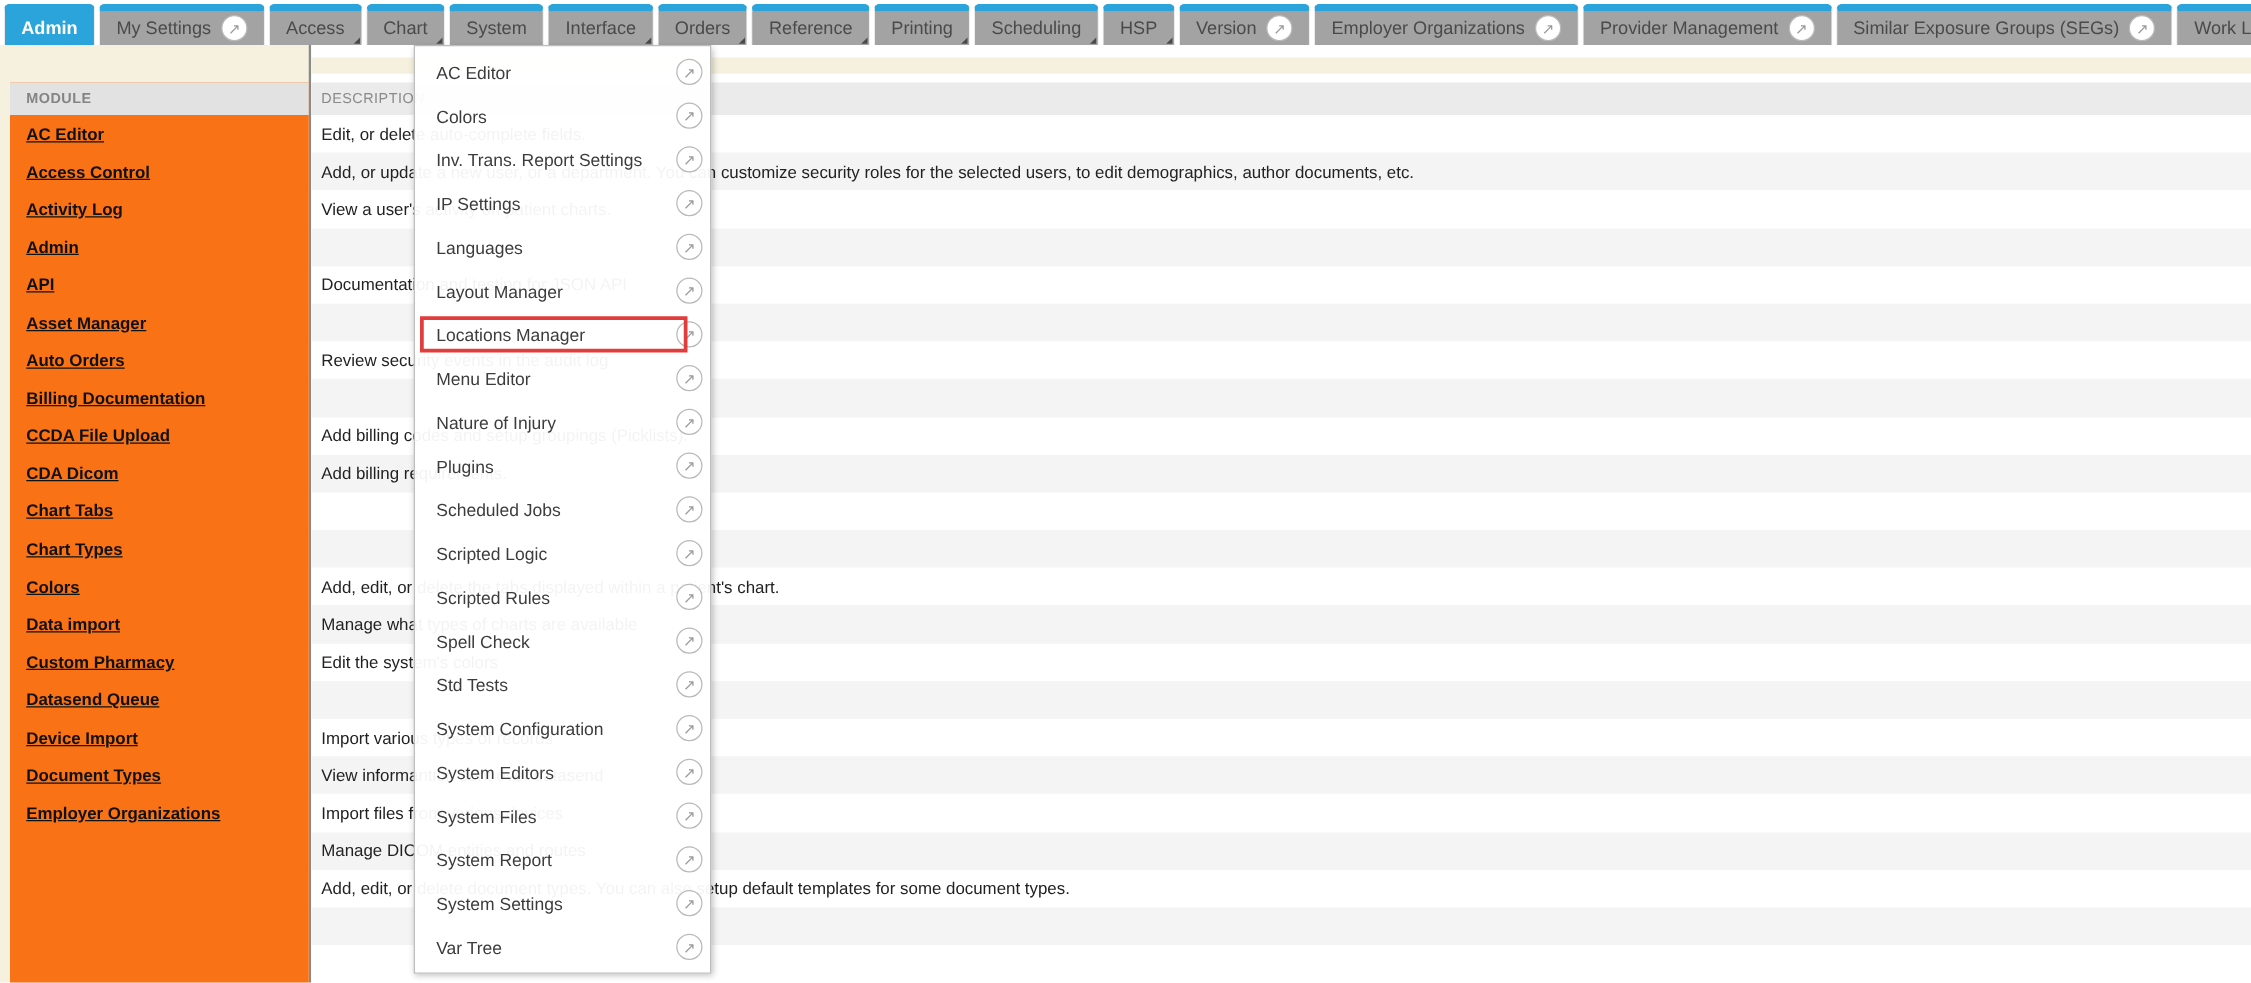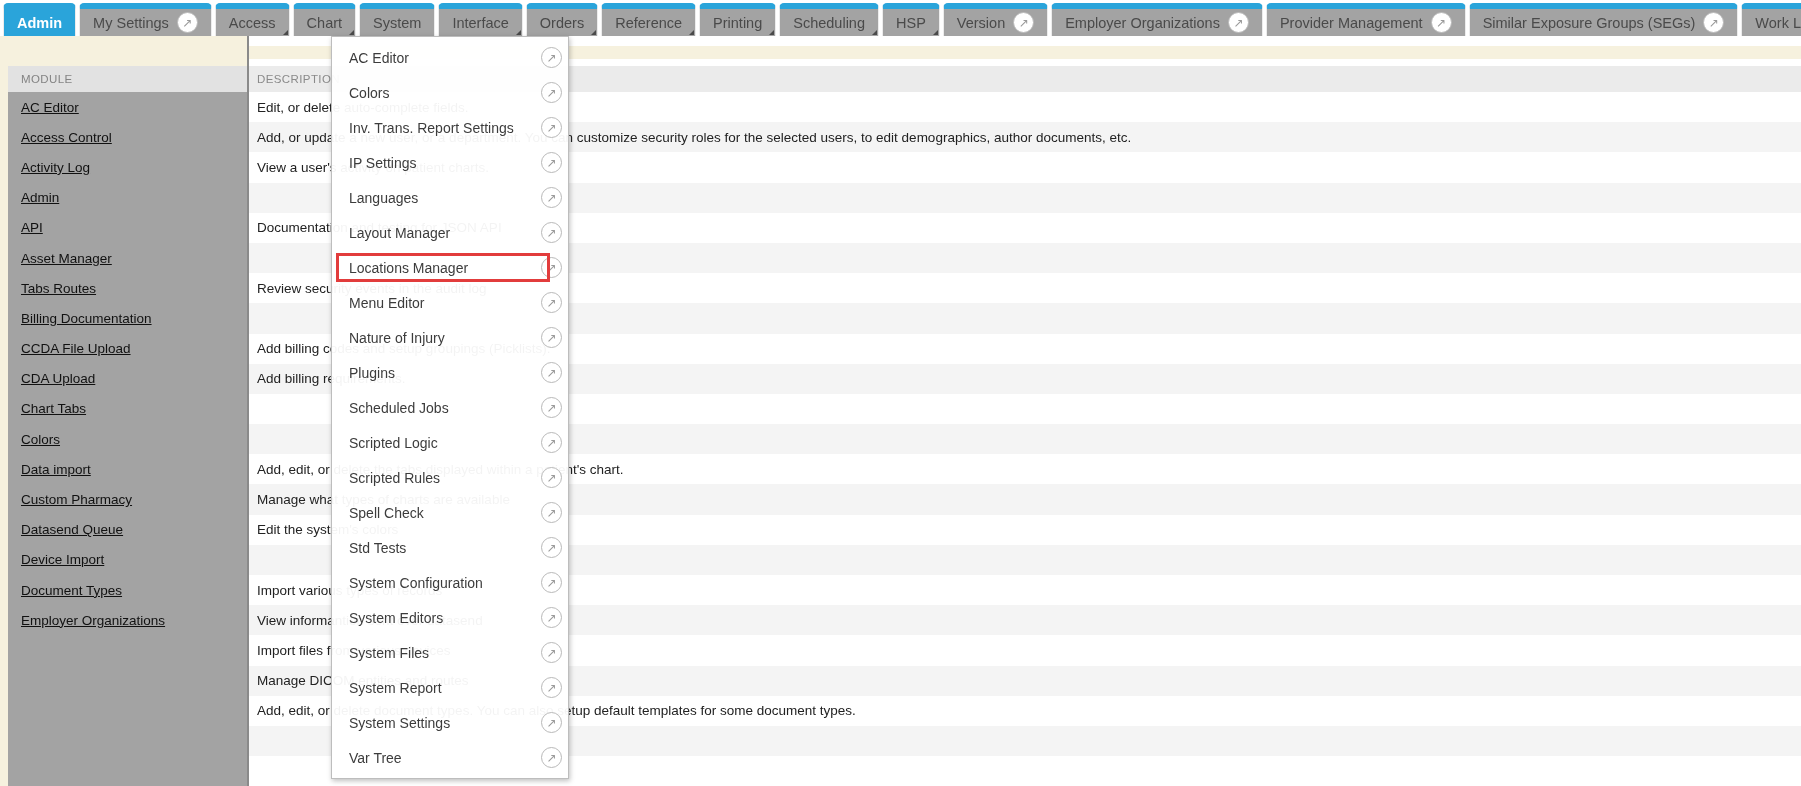--- a/index.html
+++ b/index.html
@@ -18,21 +18,21 @@
   .ext-circle { width:21px; height:21px; border:1px solid #b9b9b9; border-radius:50%;
     display:inline-flex; align-items:center; justify-content:center;
     color:#9a9a9a; font-size:12px; line-height:1; background:#fff; }
   .corner-tri { position:absolute; right:1px; bottom:1px; width:0; height:0;
     border-left:5px solid transparent; border-bottom:5px solid #4a4a4a; }
 
   
   .content { position:absolute; left:0; top:36px; width:1801px; height:750px; display:flex; }
   .sidebar { width:249px; background:#f6f1de; border-right:2px solid #8a8a8a;
     padding:30px 0 0 8px; }
-  .module-list { background:#a3a3a3; height:100%; }
+  .module-list { background:#f97316; height:100%;font-weight:bold; }
   .list-header { height:26px; background:#e2e2e2; color:#848484; font-size:11.5px;
     letter-spacing:.4px; display:flex; align-items:center; padding-left:13px; }
   .module-item { height:30.2px; display:flex; align-items:center; padding-left:13px; }
   .module-item a { color:#111; font-size:13.5px; text-decoration:underline; cursor:pointer; }
 
   .main { flex:1; background:#fff; position:relative; }
   .cream-band { height:13px; background:#f6f1de; margin-top:10px; }
   .desc-header { height:26px; background:#ebebeb; color:#8a8a8a; font-size:11.5px;
     letter-spacing:.4px; display:flex; align-items:center; padding-left:8px; margin-top:7px; }
   .desc-row { height:30.2px; display:flex; align-items:center; padding-left:8px;
@@ -133,33 +133,36 @@
           <div class="module-item">
             <a>Admin</a>
           </div>
           <div class="module-item">
             <a>API</a>
           </div>
           <div class="module-item">
             <a>Asset Manager</a>
           </div>
           <div class="module-item">
-            <a>Tabs Routes</a>
+            <a>Auto Orders</a>
           </div>
           <div class="module-item">
             <a>Billing Documentation</a>
           </div>
           <div class="module-item">
             <a>CCDA File Upload</a>
           </div>
           <div class="module-item">
-            <a>CDA Upload</a>
+            <a>CDA Dicom</a>
           </div>
           <div class="module-item">
             <a>Chart Tabs</a>
+          </div>
+          <div class="module-item">
+            <a>Chart Types</a>
           </div>
           <div class="module-item">
             <a>Colors</a>
           </div>
           <div class="module-item">
             <a>Data import</a>
           </div>
           <div class="module-item">
             <a>Custom Pharmacy</a>
           </div>

